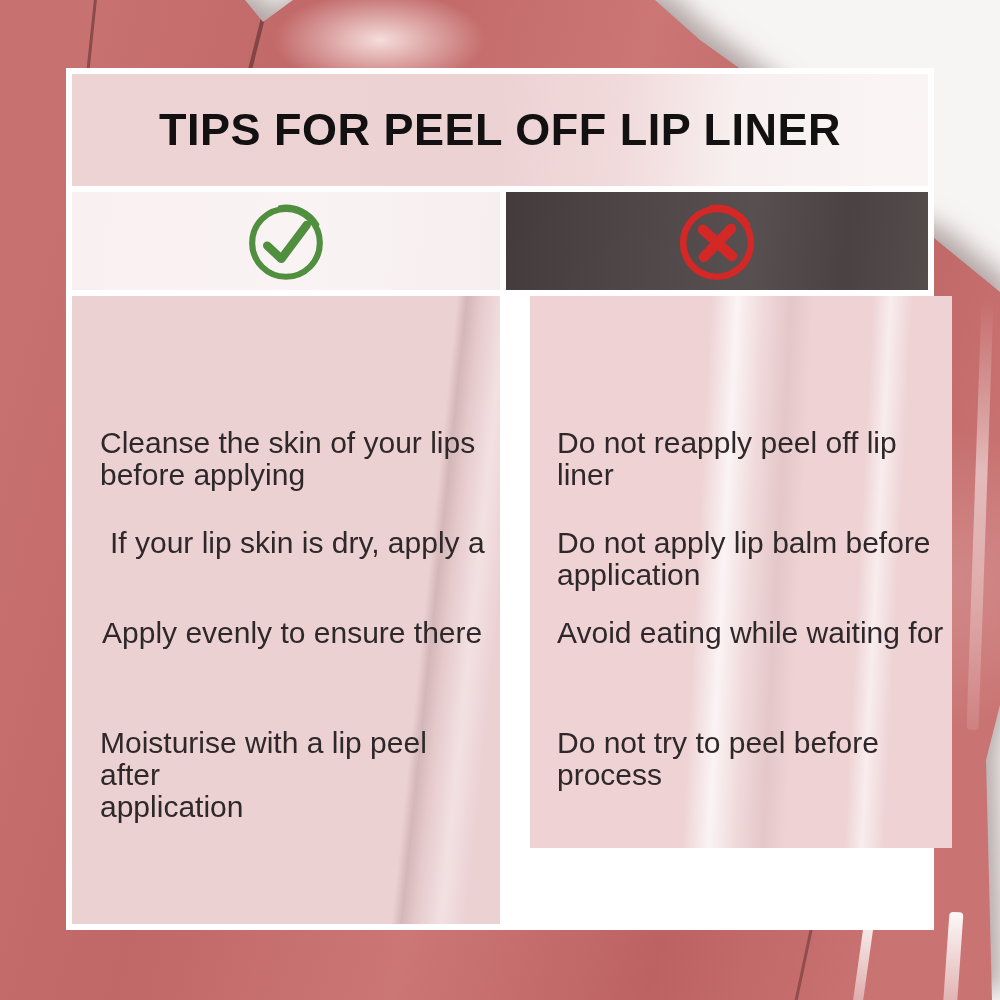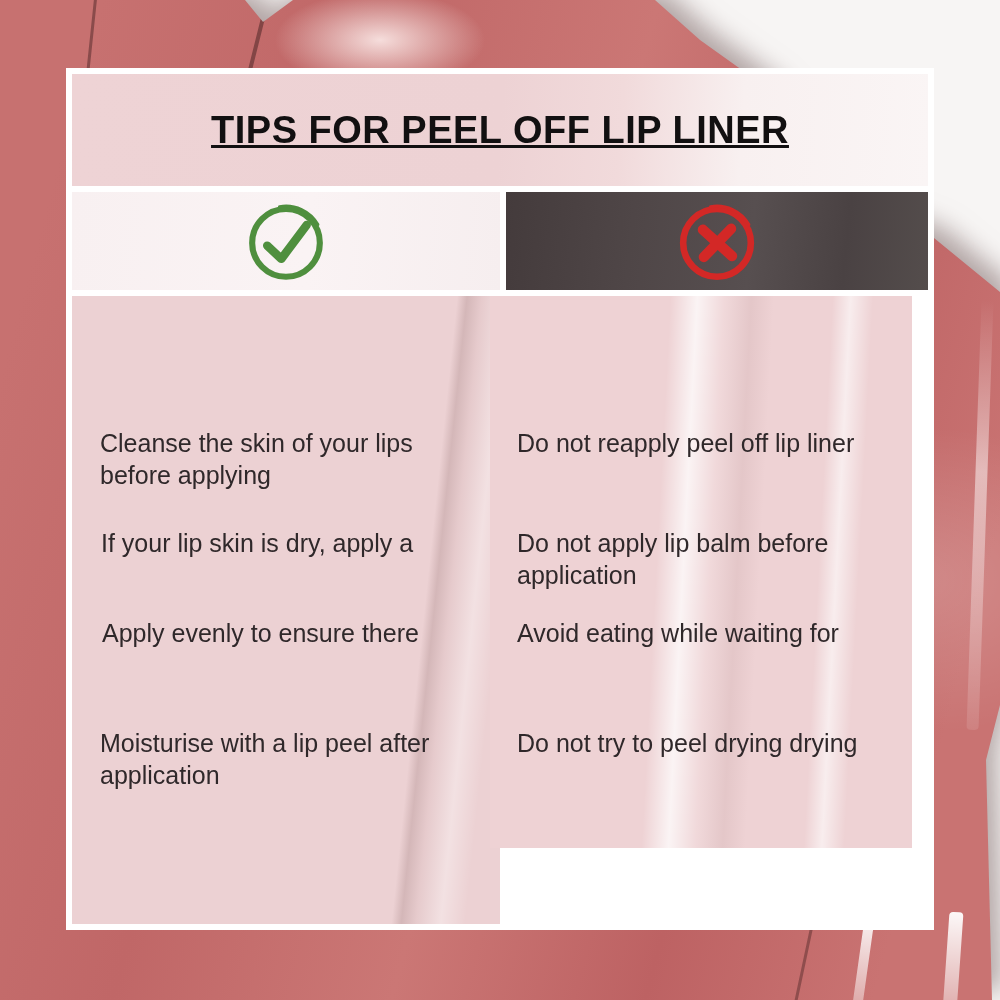--- a/index.html
+++ b/index.html
@@ -38,51 +38,51 @@
   
   .card { position: absolute; left: 66px; top: 68px; width: 868px; height: 862px; background: #ffffff; }
   .cell { position: absolute; }
 
   .title-band {
     left: 6px; top: 6px; width: 856px; height: 112px;
     display: flex; align-items: center; justify-content: center;
     background: linear-gradient(94deg, #eed3d5 0%, #edd2d4 50%, #f1dadb 64%, #f8f0f0 78%, #faf5f5 100%);
   }
   .title-text {
-    font-size: 38px; font-weight: bold; color: #121011; letter-spacing: 0.5px; white-space: nowrap; text-decoration: underline;
+    font-size: 45px; font-weight: bold; color: #121011; letter-spacing: 0.5px; white-space: nowrap;
   }
 
   .hdr { display: flex; align-items: center; justify-content: center; }
   .hdr-do {
     left: 6px; top: 124px; width: 428px; height: 98px;
     background: linear-gradient(94deg, #f8f0f1 0%, #faf3f4 55%, #f6eeef 100%);
   }
   .hdr-dont {
     left: 440px; top: 124px; width: 422px; height: 98px;
     background: linear-gradient(96deg, #443b3c 0%, #4f4647 30%, #574f50 58%, #4a4243 80%, #544d4c 100%);
   }
   .badge-svg { width: 94px; height: 94px; }
 
-  .panel { font-size: 25px; line-height: 32px; color: #2f282a; }
+  .panel { font-size: 30px; line-height: 32px; color: #2f282a; }
   .panel-do {
     left: 6px; top: 228px; width: 428px; height: 628px;
     background:
       linear-gradient(96deg, rgba(0,0,0,0) 78%, rgba(150,115,115,0.28) 80%, rgba(150,115,115,0.07) 83%, rgba(255,255,255,0.35) 88%, rgba(0,0,0,0) 93%),
       #ecd1d3;
   }
   .panel-dont {
-    left: 424px; top: 228px; width: 422px; height: 552px;
+    left: 464px; top: 228px; width: 422px; height: 552px;
     background:
       linear-gradient(93deg, rgba(0,0,0,0) 40%, rgba(255,255,255,0.75) 46%, rgba(255,255,255,0.15) 52%, rgba(140,100,100,0.10) 58%, rgba(0,0,0,0) 63%),
       linear-gradient(93deg, rgba(0,0,0,0) 76%, rgba(255,255,255,0.6) 80%, rgba(0,0,0,0) 85%),
       #eed2d4;
   }
   .tip { position: absolute; left: 28px; right: 8px; }
   .panel-dont .tip { left: 27px; }
-  .panel-do  .tip:nth-of-type(2) { margin-left: 1px; }
+  .panel-do  .tip:nth-of-type(2) { margin-left: 10px; }
   .panel-do  .tip:nth-of-type(3) { margin-left: 2px; }
   .panel-dont .tip:nth-of-type(2) { }
   .panel-dont .tip:nth-of-type(3) { }
   .tip-1 { top: 131px; }
   .tip-2 { top: 231px; }
   .tip-3 { top: 321px; }
   .tip-4 { top: 431px; }
   .tip-line { display: block; }
 </style>
 </head>
@@ -148,19 +148,19 @@
         <span class="tip-line"></span>
       </div>
       <div class="tip tip-2">
         <span class="tip-line">Do not apply lip balm before</span>
         <span class="tip-line">application</span>
       </div>
       <div class="tip tip-3">
         <span class="tip-line">Avoid eating while waiting for</span>
       </div>
       <div class="tip tip-4">
-        <span class="tip-line">Do not try to peel drying drying</span>
+        <span class="tip-line">Do not try to peel before process</span>
         <span class="tip-line"></span>
       </div>
     </div>
 
   </div>
 </div>
 
 </body></html>

